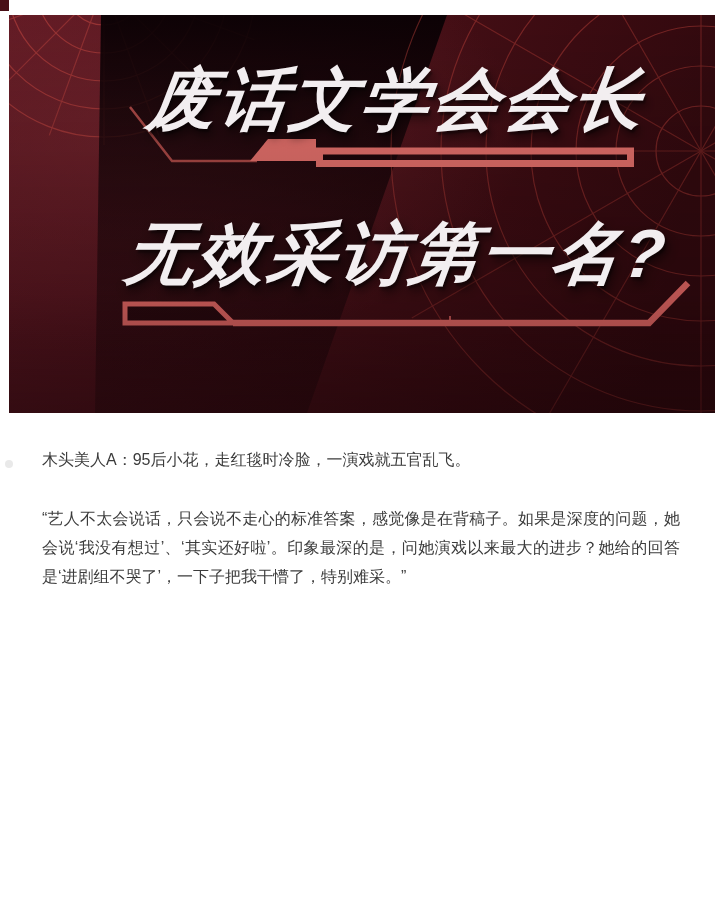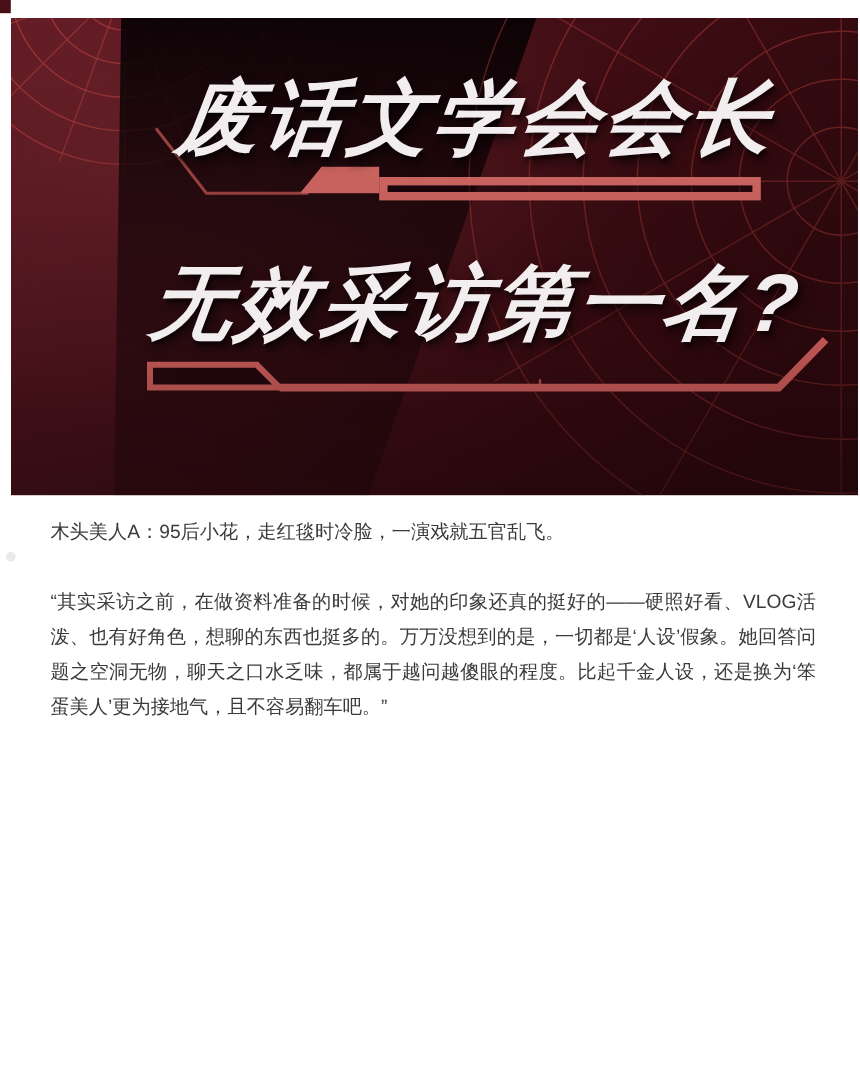--- a/index.html
+++ b/index.html
@@ -25,20 +25,21 @@
     transform:skewX(-7deg);
     text-shadow:4px 6px 10px rgba(0,0,0,.55), 2px 3px 2px rgba(0,0,0,.4);
   }
   .banner-title.line1{top:48px;}
   .banner-title.line2{top:202px;}
 
   .article{
     padding:16px 37px 0 42px;
     font-size:16px;line-height:29px;color:#3b3b3b;
     text-align:justify;
+    margin-top:16px;
   }
   .article p{margin:0 0 30px 0;}
 </style>
 </head>
 <body>
 
 <div class="page">
 
   <div class="top-strip">
     <div class="corner-rect" title="#4a0f16"></div>
@@ -130,17 +131,17 @@
 
       <rect x="0" y="0" width="706" height="398" fill="url(#bottomG)"></rect>
     </svg>
 
     <div class="banner-title line1">废话文学会会长</div>
     <div class="banner-title line2">无效采访第一名?</div>
   </figure>
 
   <main class="article">
     <p>木头美人A：95后小花，走红毯时冷脸，一演戏就五官乱飞。</p>
-    <p>“其实采访之前，在做资料准备的时候，对她的印象还真的挺好的——硬照好看、VLOG活泼、也有好角色，想聊的东西也挺多的。万万没想到的是，一切都是‘人设’假象。她回答问题之空洞无物，聊天之口水乏味，都属于越问越傻眼的程度。比起千金人设，还是换为‘笨蛋美人’更为接地气，且不容易翻车吧。”</p>
+    <p>“艺人不太会说话，只会说不走心的标准答案，感觉像是在背稿子。如果是深度的问题，她会说‘我没有想过’、‘其实还好啦’。印象最深的是，问她演戏以来最大的进步？她给的回答是‘进剧组不哭了’，一下子把我干懵了，特别难采。”</p>
   </main>
 
   <div class="smudge"></div>
 </div>
 
 </body></html>

